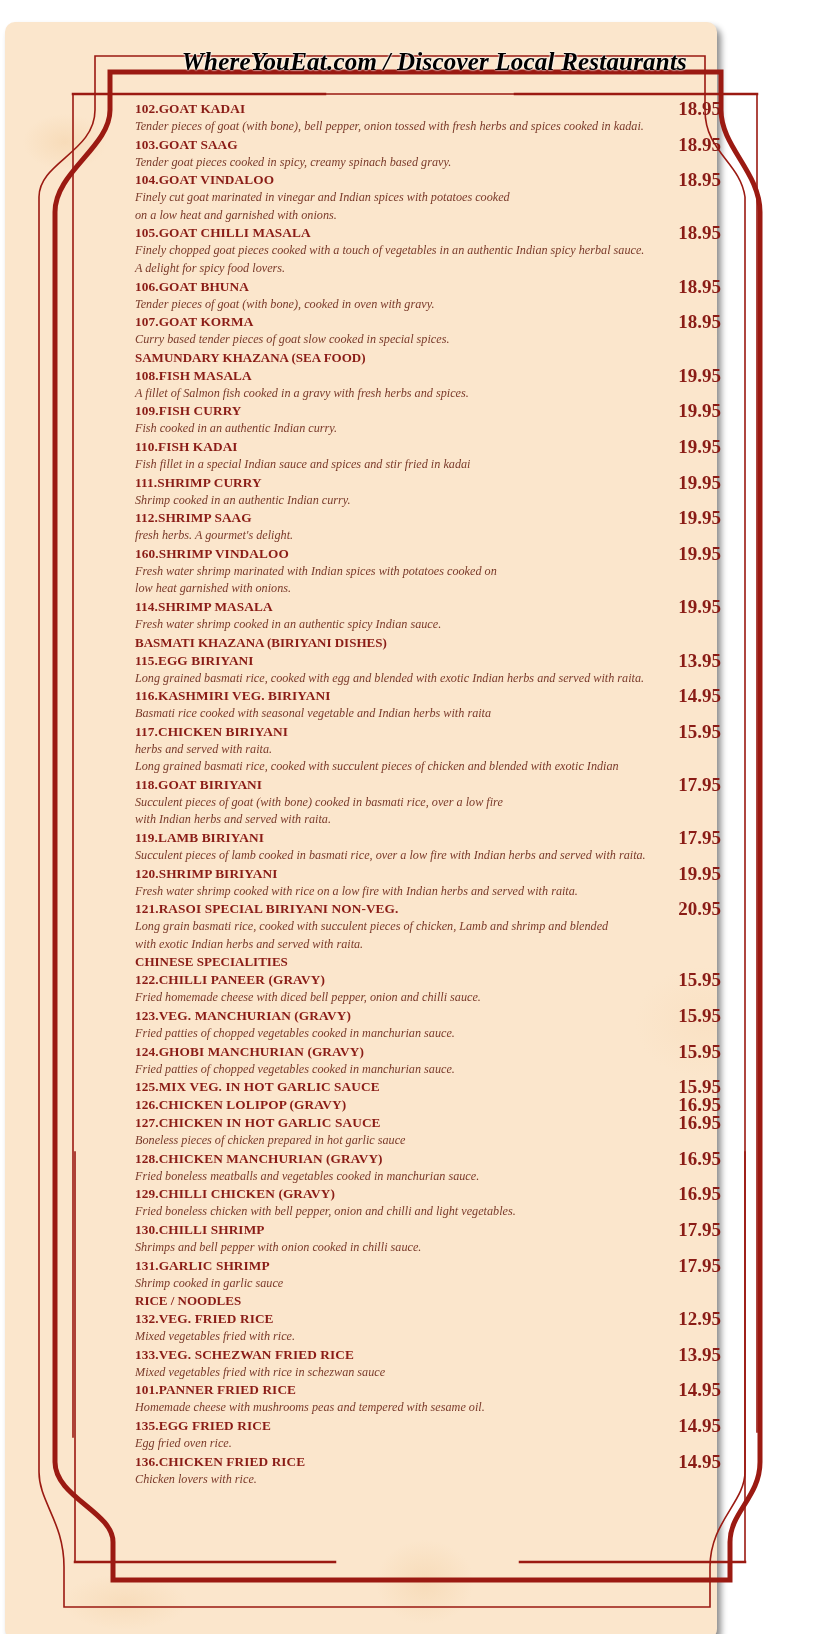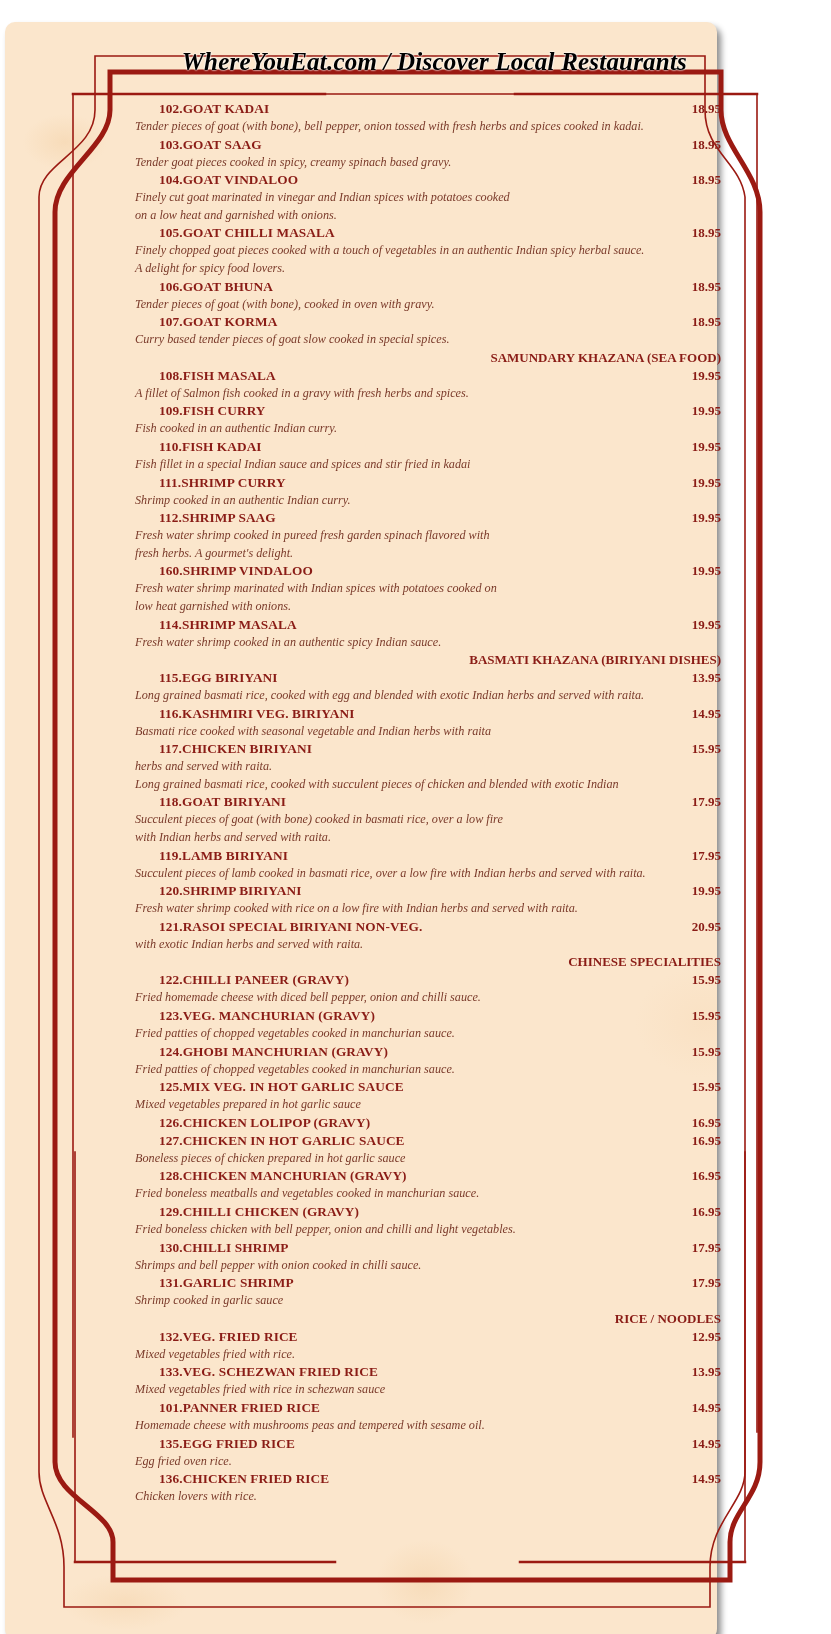--- a/index.html
+++ b/index.html
@@ -24,24 +24,24 @@
   .site-title {
     position:absolute; top:26px; right:30px;
     font-family:"Liberation Serif","DejaVu Serif",serif;
     font-style:italic; font-weight:bold; font-size:25px; color:#000;
     letter-spacing:0.2px; white-space:nowrap;
     text-shadow: 0 0 2px #fff, 0 0 2px #fff;
   }
   .menu { position:absolute; left:130px; top:78px; width:586px; }
   .item { position:relative; }
   .item-head { display:flex; justify-content:space-between; height:18px; line-height:18px; }
-  .name { color:#8a1c16; font-weight:bold; font-size:13.3px; letter-spacing:0.1px;margin-left:24px; }
-  .price { color:#8a1c16; font-weight:bold; font-size:13px; position:absolute; right:0; top:0; }
+  .name { color:#8a1c16; font-weight:bold; font-size:13.3px; letter-spacing:0.1px; }
+  .price { color:#8a1c16; font-weight:bold; font-size:19px; position:absolute; right:0; top:0; }
   .desc { color:#7a3a2a; font-size:12.2px; line-height:17.6px;font-style:italic; }
-  .section { text-align:right; color:#8a1c16; font-weight:bold; font-size:13px; height:18px; line-height:18px; }
+  .section { text-align:left; color:#8a1c16; font-weight:bold; font-size:13px; height:18px; line-height:18px; }
 </style>
 </head>
 <body>
 
 <div class="page">
   <svg class="frame" width="812" height="1617" fill="none" stroke="#9b1a12" stroke-linecap="square">
 
     <path d="M90 34 H700 V88 C700 130 735 140 740 175 V1450 C740 1480 705 1500 705 1545 V1585 H59 V1545 C59 1500 34 1480 34 1450 V175 C34 140 90 130 90 88 Z" stroke-width="1.6"></path>
 
     <path d="M105 50 H716 V88 C716 125 755 150 755 190 V1440 C755 1475 725 1490 725 1520 V1558 H108 V1520 C108 1490 50 1475 50 1440 V190 C50 150 105 125 105 88 Z" stroke-width="5"></path>
@@ -132,21 +132,20 @@
           <span class="name">111.SHRIMP CURRY</span>
           <span class="price">19.95</span>
         </div>
         <div class="desc">Shrimp cooked in an authentic Indian curry.</div>
       </div>
       <div class="item">
         <div class="item-head">
           <span class="name">112.SHRIMP SAAG</span>
           <span class="price">19.95</span>
         </div>
-        <div class="desc">Fresh water shrimp cooked in pureed fresh garden spinach flavored with</div>
         <div class="desc">fresh herbs. A gourmet's delight.</div>
       </div>
       <div class="item">
         <div class="item-head">
           <span class="name">160.SHRIMP VINDALOO</span>
           <span class="price">19.95</span>
         </div>
         <div class="desc">Fresh water shrimp marinated with Indian spices with potatoes cooked on</div>
         <div class="desc">low heat garnished with onions.</div>
       </div>
@@ -200,20 +199,21 @@
           <span class="name">120.SHRIMP BIRIYANI</span>
           <span class="price">19.95</span>
         </div>
         <div class="desc">Fresh water shrimp cooked with rice on a low fire with Indian herbs and served with raita.</div>
       </div>
       <div class="item">
         <div class="item-head">
           <span class="name">121.RASOI SPECIAL BIRIYANI NON-VEG.</span>
           <span class="price">20.95</span>
         </div>
+        <div class="desc">Long grain basmati rice, cooked with succulent pieces of  chicken, Lamb and shrimp and blended</div>
         <div class="desc"> with exotic Indian herbs and served with raita.</div>
       </div>
       <div class="section">CHINESE SPECIALITIES</div>
       <div class="item">
         <div class="item-head">
           <span class="name">122.CHILLI PANEER (GRAVY)</span>
           <span class="price">15.95</span>
         </div>
         <div class="desc">Fried homemade cheese with diced bell pepper, onion and chilli sauce.</div>
       </div>
@@ -229,21 +229,20 @@
           <span class="name">124.GHOBI MANCHURIAN (GRAVY)</span>
           <span class="price">15.95</span>
         </div>
         <div class="desc">Fried patties of chopped vegetables cooked in manchurian sauce.</div>
       </div>
       <div class="item">
         <div class="item-head">
           <span class="name">125.MIX VEG. IN HOT GARLIC SAUCE</span>
           <span class="price">15.95</span>
         </div>
-        <div class="desc">Mixed vegetables prepared in hot garlic sauce</div>
       </div>
       <div class="item">
         <div class="item-head">
           <span class="name">126.CHICKEN LOLIPOP (GRAVY)</span>
           <span class="price">16.95</span>
         </div>
       </div>
       <div class="item">
         <div class="item-head">
           <span class="name">127.CHICKEN IN HOT GARLIC SAUCE</span>

